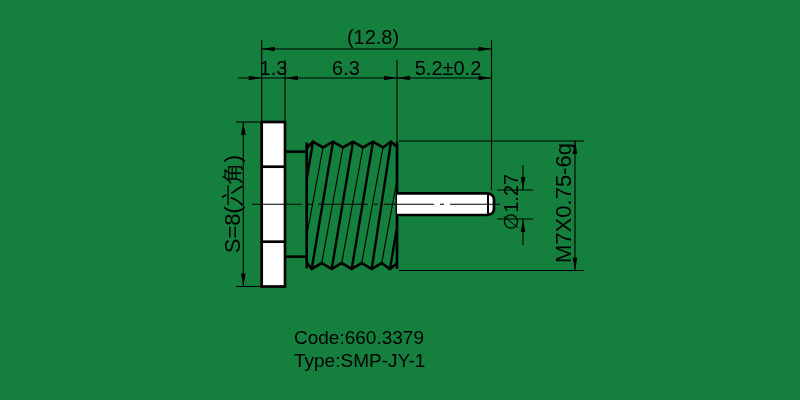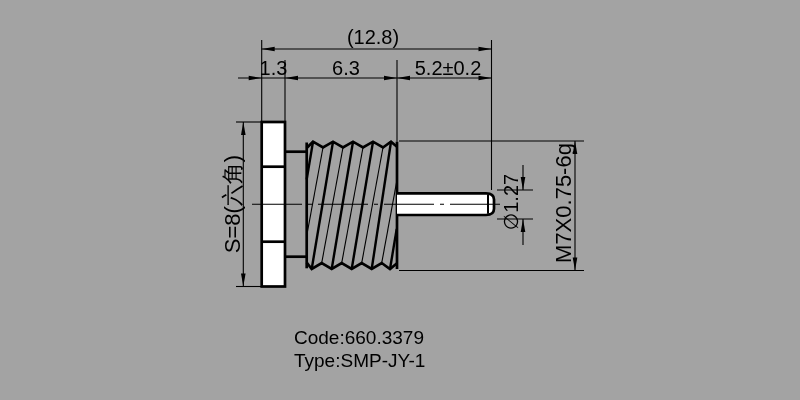--- a/index.html
+++ b/index.html
@@ -1,17 +1,17 @@
 <!DOCTYPE html>
 <html><head>
 <meta charset="utf-8">
 <style>
   html,body{margin:0;padding:0;background:#ffffff;}
   .stage{
-    position:relative;width:800px;height:400px;background:#a3a3a3;overflow:hidden;
+    position:relative;width:800px;height:400px;background:#15803d;overflow:hidden;
     font-family:"Liberation Sans","DejaVu Sans",sans-serif;
   }
   svg{position:absolute;left:0;top:0;}
   text{fill:#000000;}
   .dim-text{font-size:20px;}
   .dim-text-sm{font-size:20px;}
   .rot-text{font-size:22px;}
   .footer-text{font-size:19px;}
   .thick{stroke:#000000;stroke-width:2.7;fill:none;}
   .thin{stroke:#000000;stroke-width:1.1;fill:none;}

